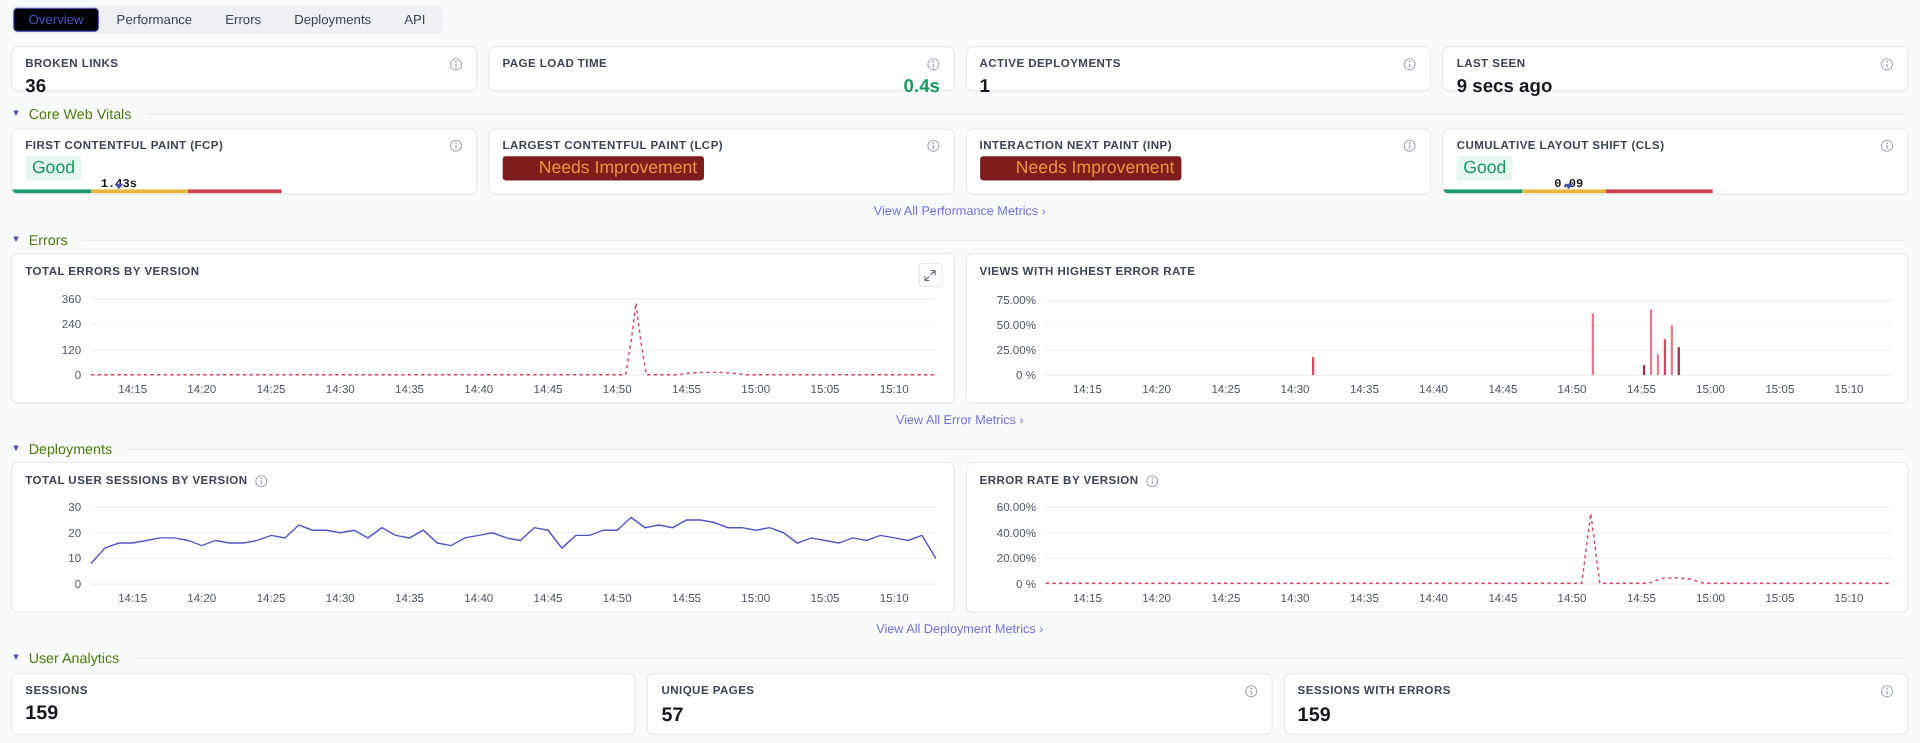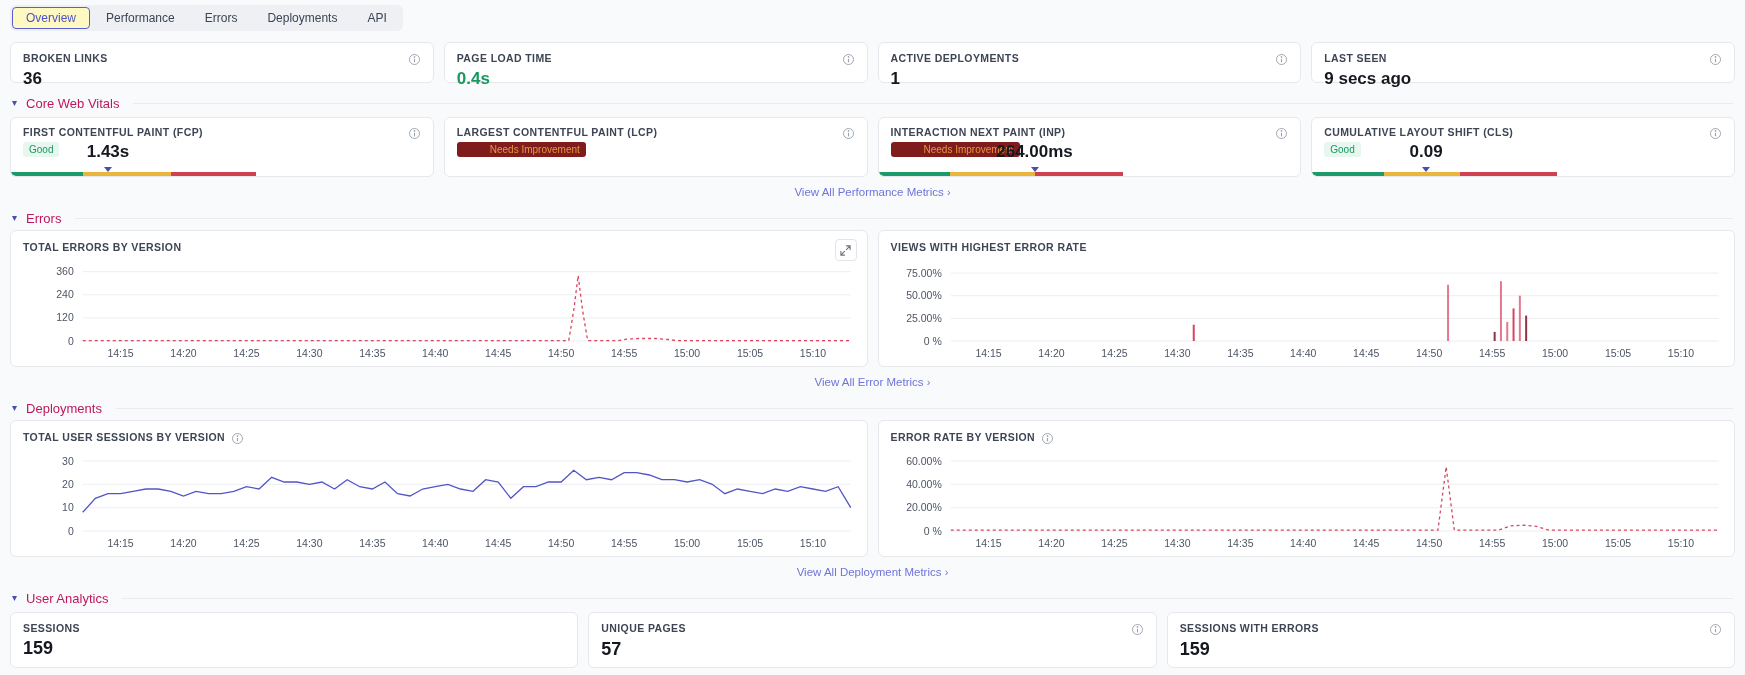--- a/index.html
+++ b/index.html
@@ -4,48 +4,48 @@
 <style>
   * { box-sizing: border-box; margin: 0; padding: 0; }
   html,body { width:1745px; height:675px; overflow:hidden; }
   body { background:#f9fafb; font-family:"Liberation Sans", sans-serif; color:#15181e; }
   .page { width:1745px; height:675px; padding:5px 10px 0 10px; }
 
   
   .tabs { display:inline-flex; align-items:center; background:#eef0f3; border-radius:6px; padding:2px; gap:2px; }
   .tab { border:1px solid transparent; background:transparent; font-family:inherit; font-size:12px; color:#3c4354;
          padding:3px 13px; border-radius:4px; cursor:pointer; white-space:nowrap; }
-  .tab.active { background:#fef9c3; border-color:#5a5fd0; color:#4d53c4;text-align:right; }
+  .tab.active { background:#000000; border-color:#5a5fd0; color:#4d53c4;text-align:right; }
 
   
   .card { background:#ffffff; border:1px solid #e6e8ec; border-radius:6px; position:relative; }
   .row { display:flex; gap:10px; }
   .label { font-size:10.5px; letter-spacing:.4px; color:#3d4554; font-weight:bold; text-transform:uppercase; }
   .info-icon { width:13px; height:13px; display:inline-block; flex:0 0 auto; cursor:pointer; }
 
   
   .stats { margin-top:11px; }
   .stat { flex:1 1 0; height:41px; padding:9px 12px 0 12px; }
   .card-top { display:flex; justify-content:space-between; align-items:flex-start; }
   .stat .value { font-size:17px; font-weight:bold; margin-top:4px; }
 
   
   .section-header { display:flex; align-items:center; margin:12px 2px 0 2px; height:16px; }
   .caret { color:#4a4fae; font-size:10px; margin-right:9px; cursor:pointer; line-height:1; }
-  .section-title { font-size:13px; color:#be185d; font-weight:500; white-space:nowrap; }
+  .section-title { font-size:13px; color:#4d7c0f; font-weight:500; white-space:nowrap; }
   .rule { flex:1 1 auto; height:1px; background:#e9ebee; margin-left:14px; }
 
   
   .cwv-row { margin-top:6px; }
   .cwv { flex:1 1 0; height:60px; padding:8px 12px 0 12px; overflow:hidden; }
-  .badge { display:inline-block; font-size:10px; padding:2px 6px; border-radius:3px; margin-top:3px; }
+  .badge { display:inline-block; font-size:16px; padding:2px 6px; border-radius:3px; margin-top:3px; }
   .badge.good { color:#169a5f; background:#e7f6ee; }
   .badge.warn { color:#e8963f; background:#7f1d1d;padding-left:33px; }
   .gauge-zone { position:absolute; left:0; right:0; bottom:0; height:24px; }
-  .gauge-value { position:absolute; bottom:14px; transform:translateX(-50%); font-size:17px; font-weight:bold; color:#15181e; white-space:nowrap; }
+  .gauge-value { position:absolute; bottom:2px; transform:translateX(-50%); font-size:11px; font-weight:bold; color:#15181e; white-space:nowrap;font-family:Liberation Mono, monospace; }
   .gauge-marker { position:absolute; bottom:4px; transform:translateX(-50%); width:0; height:0;
                   border-left:4px solid transparent; border-right:4px solid transparent; border-top:5px solid #4a4fae; }
   .gauge-bar { position:absolute; left:0; right:0; bottom:0; height:4px; display:flex; border-radius:0 0 6px 6px; overflow:hidden; }
   .gauge-bar span { height:100%; display:block; }
 
   
   .view-link { text-align:center; font-size:11.5px; color:#6f74d8; margin-top:9px; cursor:pointer; }
   .view-link .chev { font-size:11px; }
 
   
@@ -91,21 +91,21 @@
     </div>
     <div class="card stat">
       <div class="card-top">
         <span class="label">PAGE LOAD TIME</span>
         <span class="info-icon"><svg viewBox="0 0 14 14">
               <circle cx="7" cy="7" r="5.4" stroke="#9aa1ac" fill="none" stroke-width="1"></circle>
               <line x1="7" y1="6.3" x2="7" y2="10" stroke="#9aa1ac" stroke-width="1.2"></line>
               <circle cx="7" cy="4.2" r="0.9" fill="#9aa1ac"></circle>
             </svg></span>
       </div>
-      <div class="value" style="color: rgb(22, 154, 95);">0.4s</div>
+      <div class="value" style="color: rgb(22, 154, 95); text-align: right;">0.4s</div>
     </div>
     <div class="card stat">
       <div class="card-top">
         <span class="label">ACTIVE DEPLOYMENTS</span>
         <span class="info-icon"><svg viewBox="0 0 14 14">
               <circle cx="7" cy="7" r="5.4" stroke="#9aa1ac" fill="none" stroke-width="1"></circle>
               <line x1="7" y1="6.3" x2="7" y2="10" stroke="#9aa1ac" stroke-width="1.2"></line>
               <circle cx="7" cy="4.2" r="0.9" fill="#9aa1ac"></circle>
             </svg></span>
       </div>
@@ -166,29 +166,20 @@
     <div class="card cwv">
       <div class="card-top">
         <span class="label">INTERACTION NEXT PAINT (INP)</span>
         <span class="info-icon"><svg viewBox="0 0 14 14">
               <circle cx="7" cy="7" r="5.4" stroke="#9aa1ac" fill="none" stroke-width="1"></circle>
               <line x1="7" y1="6.3" x2="7" y2="10" stroke="#9aa1ac" stroke-width="1.2"></line>
               <circle cx="7" cy="4.2" r="0.9" fill="#9aa1ac"></circle>
             </svg></span>
       </div>
       <span class="badge warn">Needs Improvement</span>
-      <div class="gauge-zone">
-        <span class="gauge-value" style="left: 37%;">264.00ms</span>
-        <span class="gauge-marker" style="left: 37%;"></span>
-        <span class="gauge-bar">
-            <span style="width: 17%; background: rgb(29, 154, 108);"></span>
-            <span style="width: 20%; background: rgb(233, 182, 61);"></span>
-            <span style="width: 21%; background: rgb(207, 64, 80);"></span>
-          </span>
-      </div>
     </div>
     <div class="card cwv">
       <div class="card-top">
         <span class="label">CUMULATIVE LAYOUT SHIFT (CLS)</span>
         <span class="info-icon"><svg viewBox="0 0 14 14">
               <circle cx="7" cy="7" r="5.4" stroke="#9aa1ac" fill="none" stroke-width="1"></circle>
               <line x1="7" y1="6.3" x2="7" y2="10" stroke="#9aa1ac" stroke-width="1.2"></line>
               <circle cx="7" cy="4.2" r="0.9" fill="#9aa1ac"></circle>
             </svg></span>
       </div>

